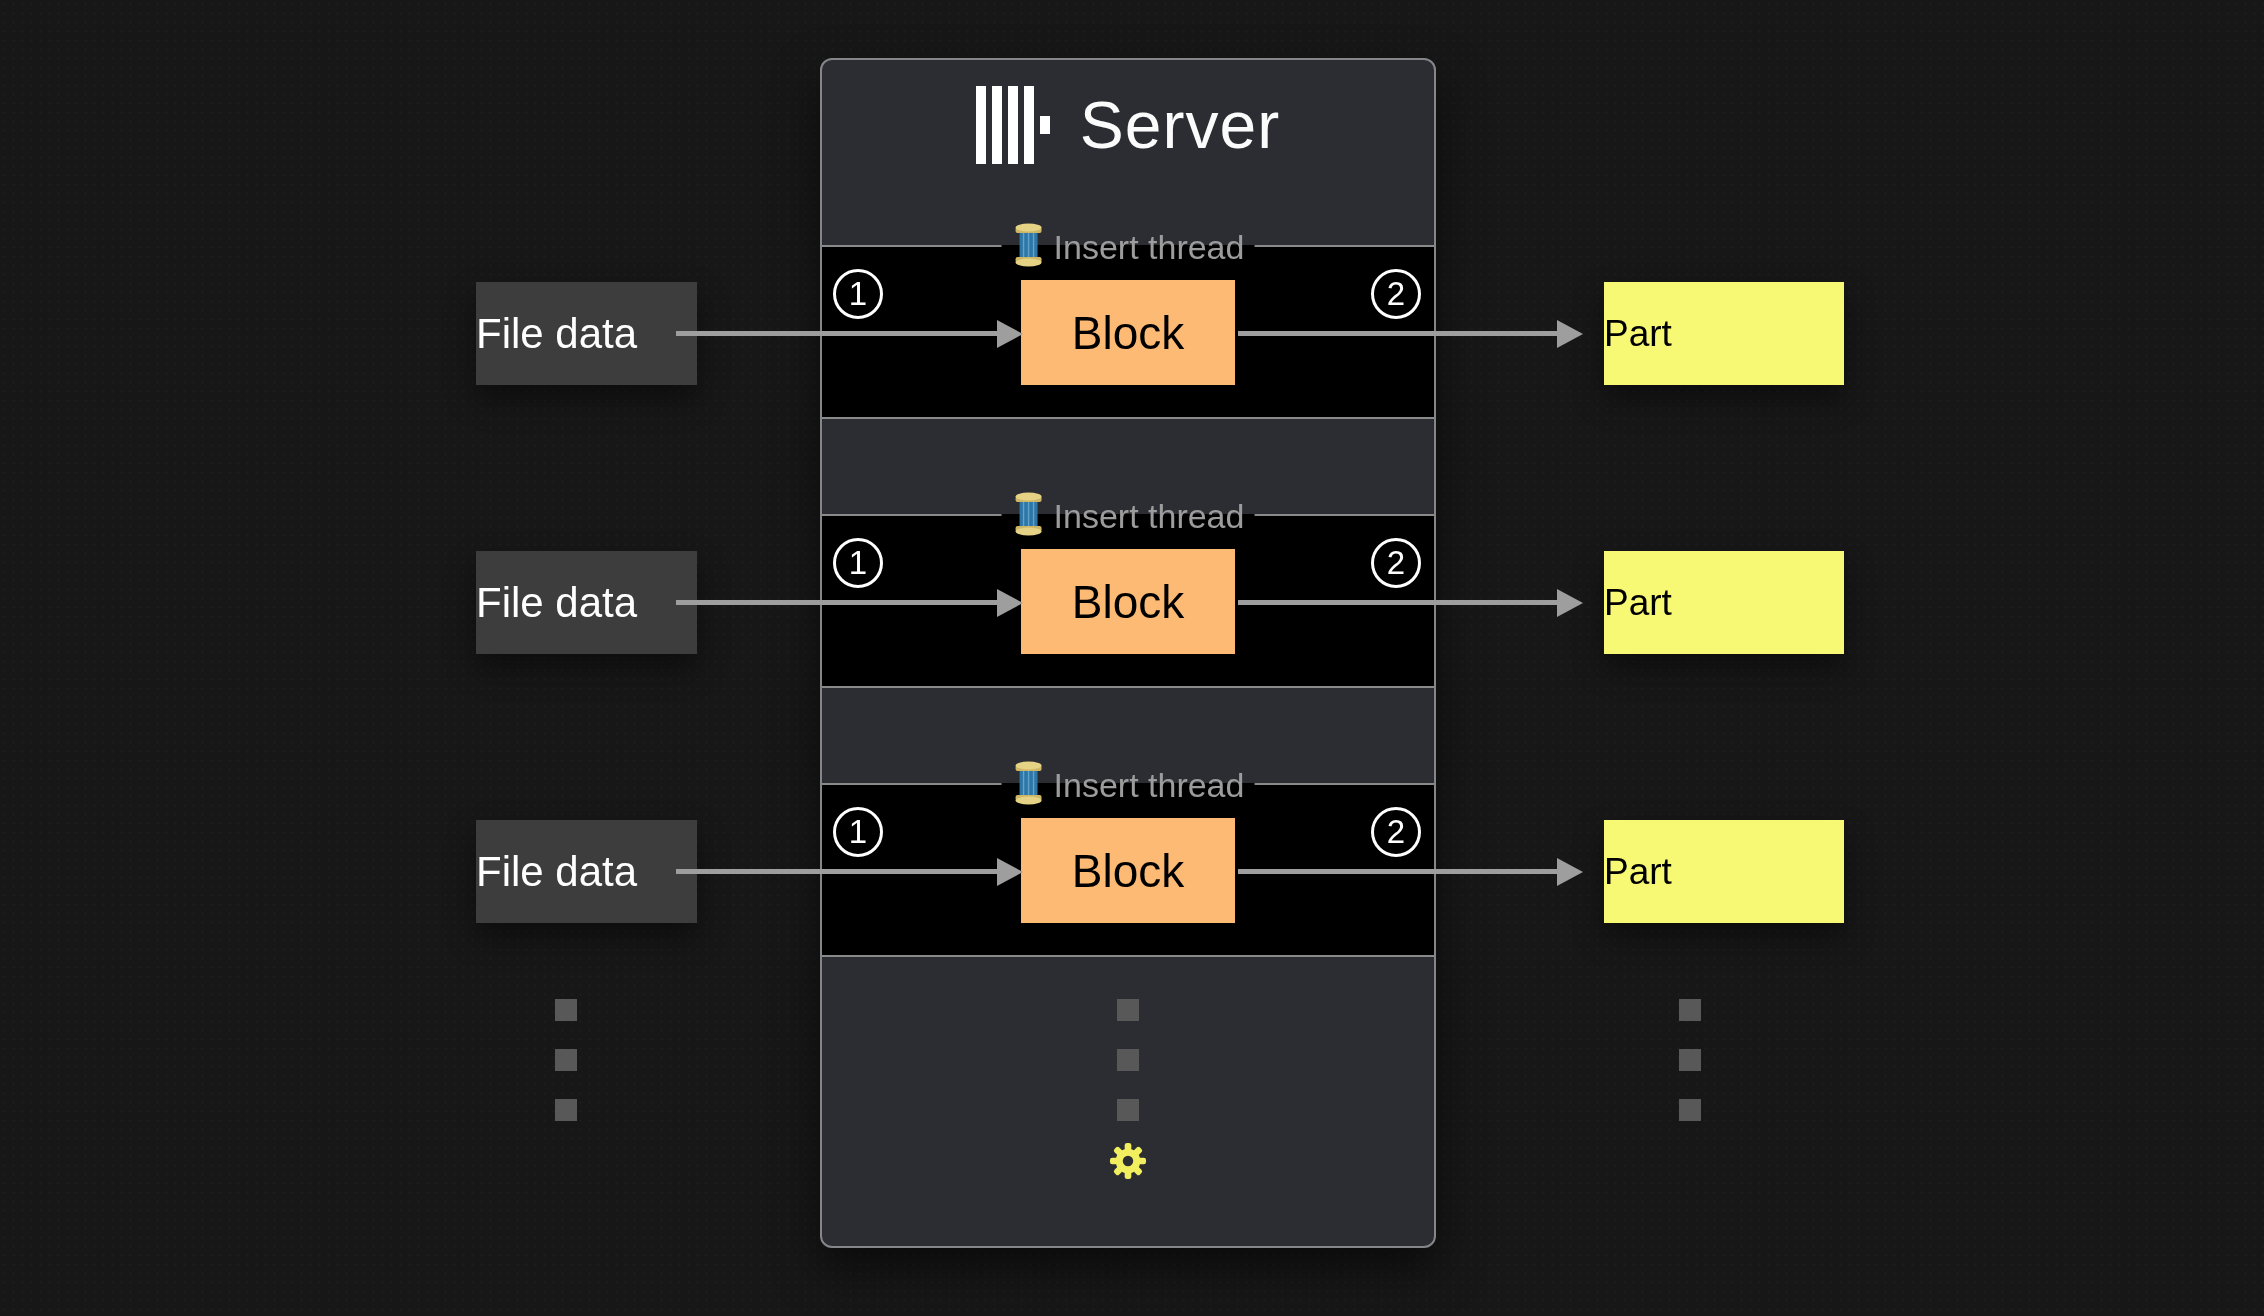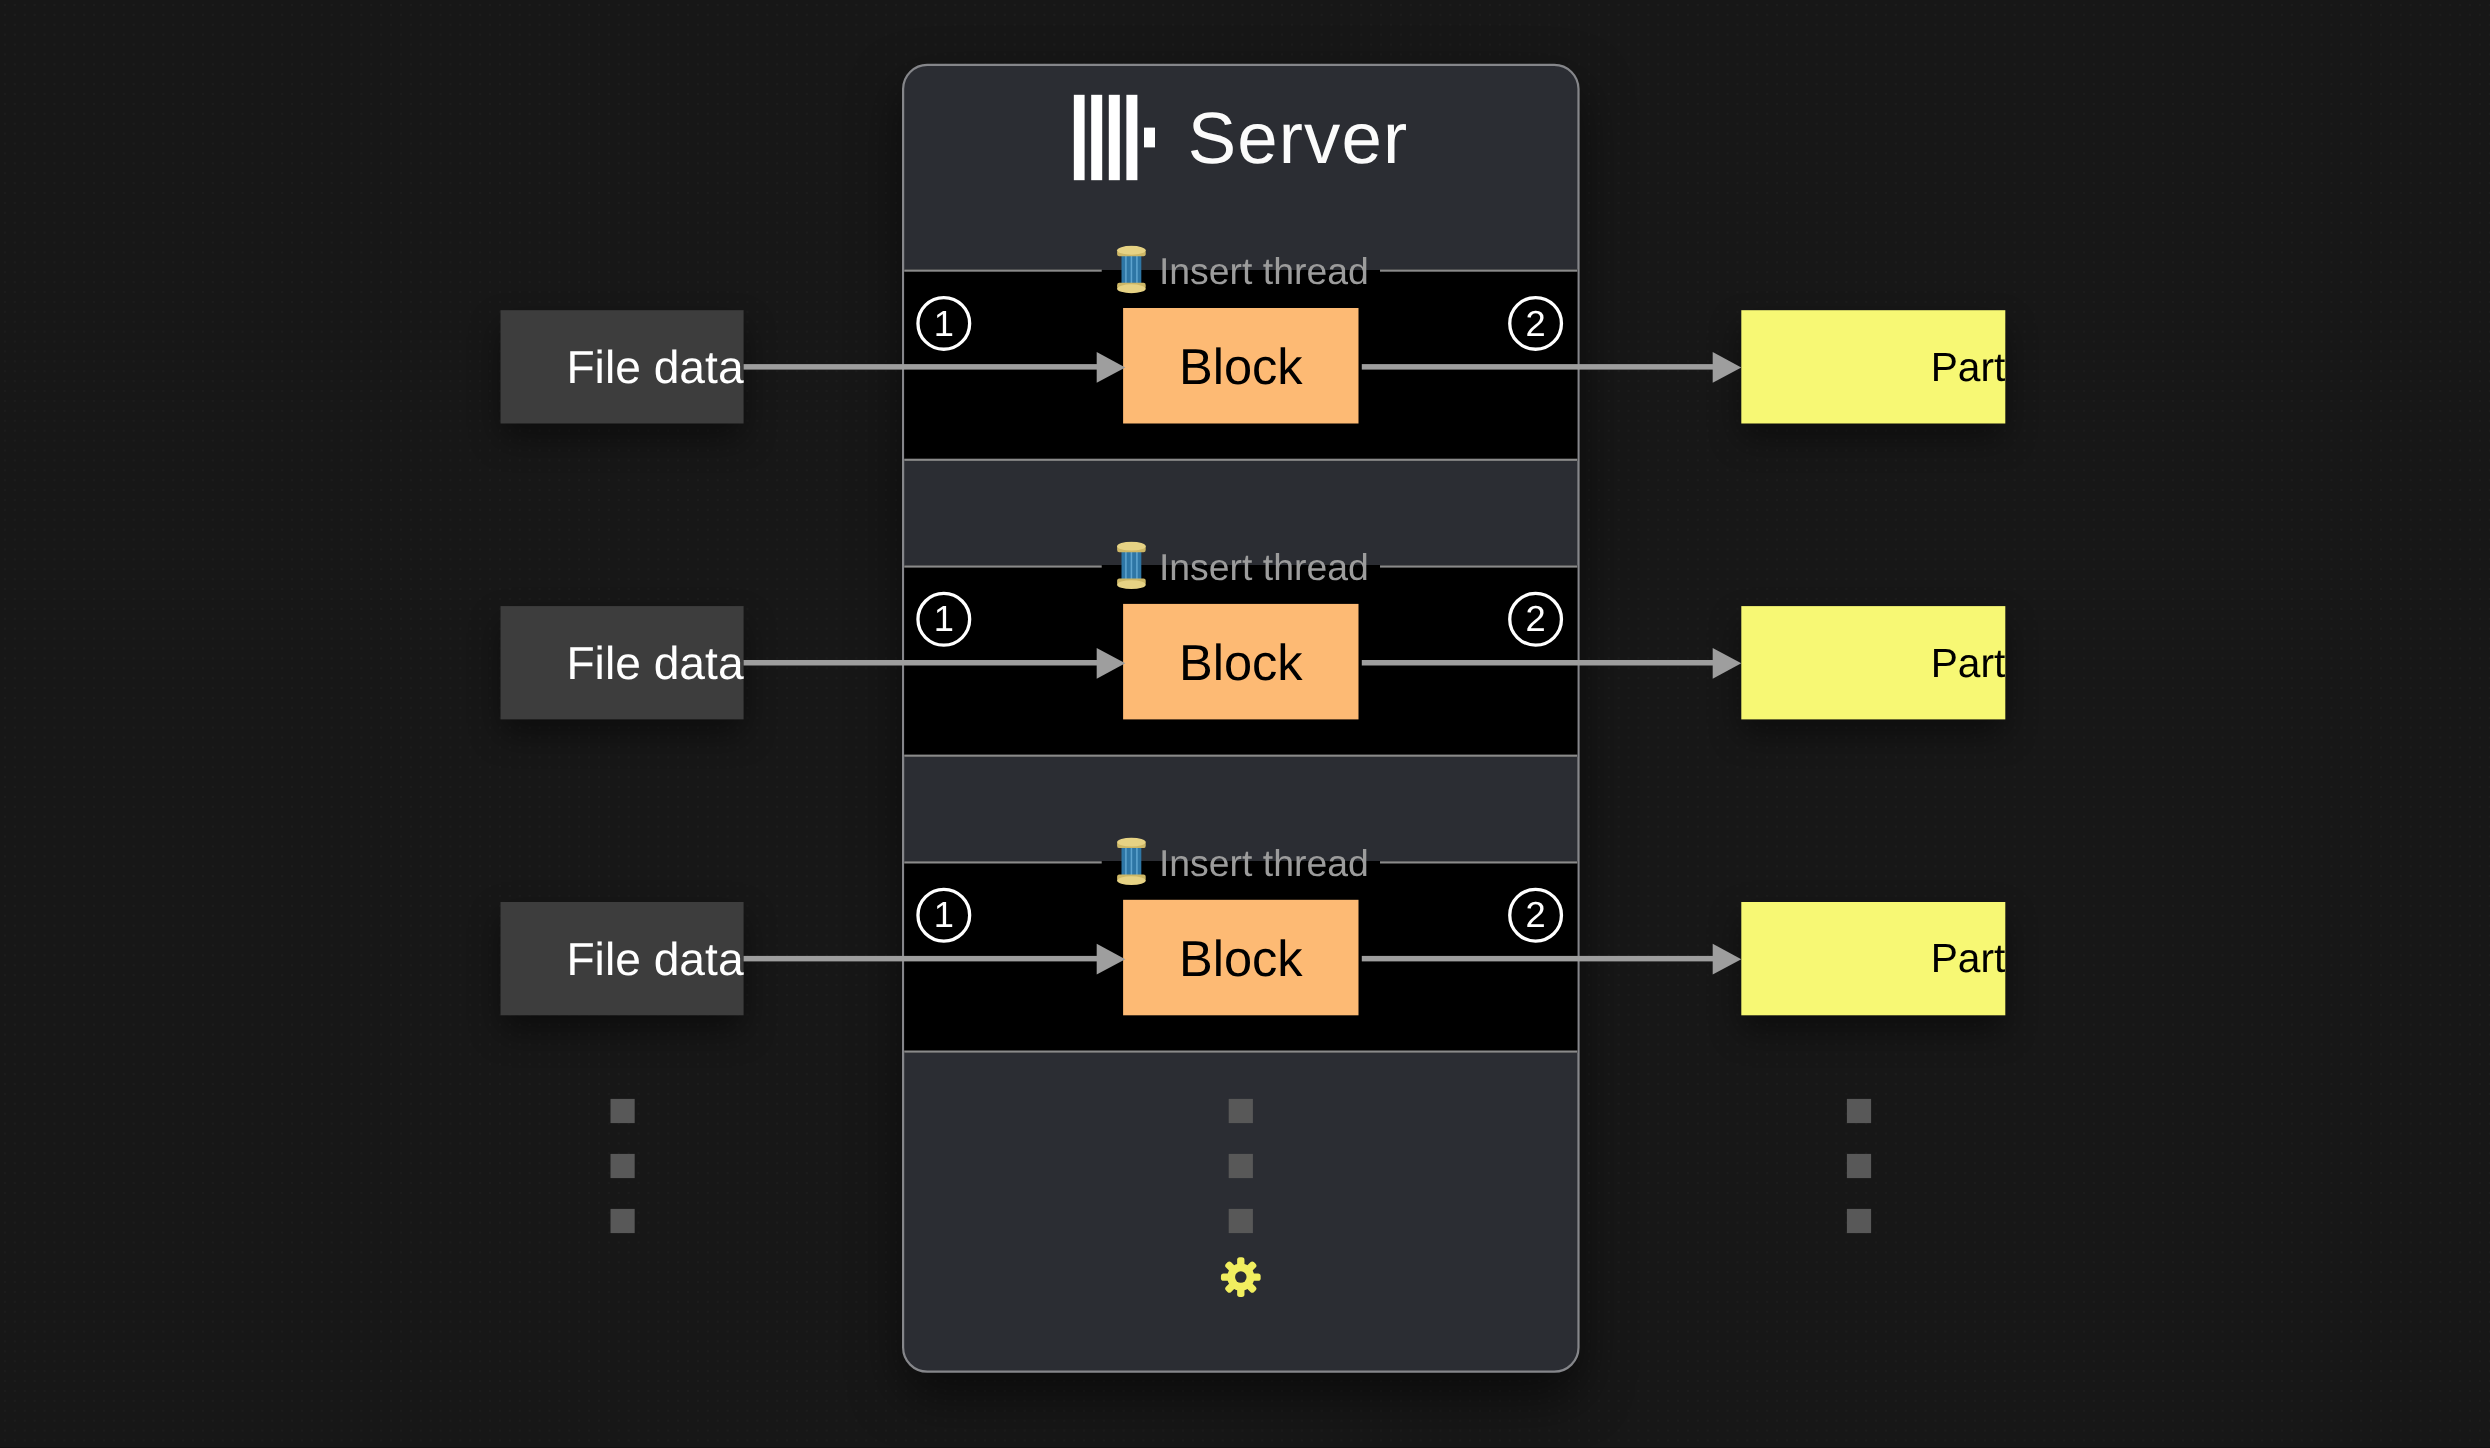--- a/index.html
+++ b/index.html
@@ -7,21 +7,21 @@
     position:relative;width:2264px;height:1316px;overflow:hidden;
     background-color:#171717;
     background-image:radial-gradient(rgba(255,255,255,0.022) 1.2px, transparent 1.3px);
     background-size:9px 9px;
     font-family:"Liberation Sans", sans-serif;
   }
 
   
   .server{
     position:absolute;left:820px;top:58px;width:616px;height:1190px;
-    box-sizing:border-box;border:2px solid #85868a;border-radius:23px;
+    box-sizing:border-box;border:2px solid #85868a;border-radius:12px;
     background:#2b2d33;box-shadow:0 20px 45px rgba(0,0,0,0.55);
   }
   .server-title{
     position:absolute;left:0;top:0;width:100%;height:130px;
     display:flex;align-items:center;justify-content:center;gap:30px;
   }
   .server-title .title-text{color:#fbfbfb;font-size:66px;letter-spacing:1px;}
 
   
   .band{
@@ -47,22 +47,23 @@
   .step-in{left:11px}
   .step-out{left:549px}
   .block{
     position:absolute;left:199px;top:33px;width:214px;height:105px;
     background:#fdba74;display:flex;align-items:center;justify-content:center;
     color:#000;font-size:46px;
   }
 
   
   .iobox{
-    position:absolute;display:flex;align-items:center;justify-content:flex-end;
+    position:absolute;display:flex;align-items:center;justify-content:flex-start;
     box-shadow:0 14px 28px rgba(0,0,0,0.45);
+    margin-left:21px;
   }
   .filedata{left:455px;width:221px;height:103px;background:#3d3d3d;color:#fff;font-size:42px;}
   .part{left:1583px;width:240px;height:103px;background:#f7f874;color:#000;font-size:37px;}
   .io-row-1{top:282px}.io-row-2{top:551px}.io-row-3{top:820px}
 
   
   .shaft{position:absolute;height:5px;background:#9e9e9e;}
   .head{position:absolute;width:0;height:0;border-top:14px solid transparent;
         border-bottom:14px solid transparent;border-left:26px solid #9e9e9e;}
 

